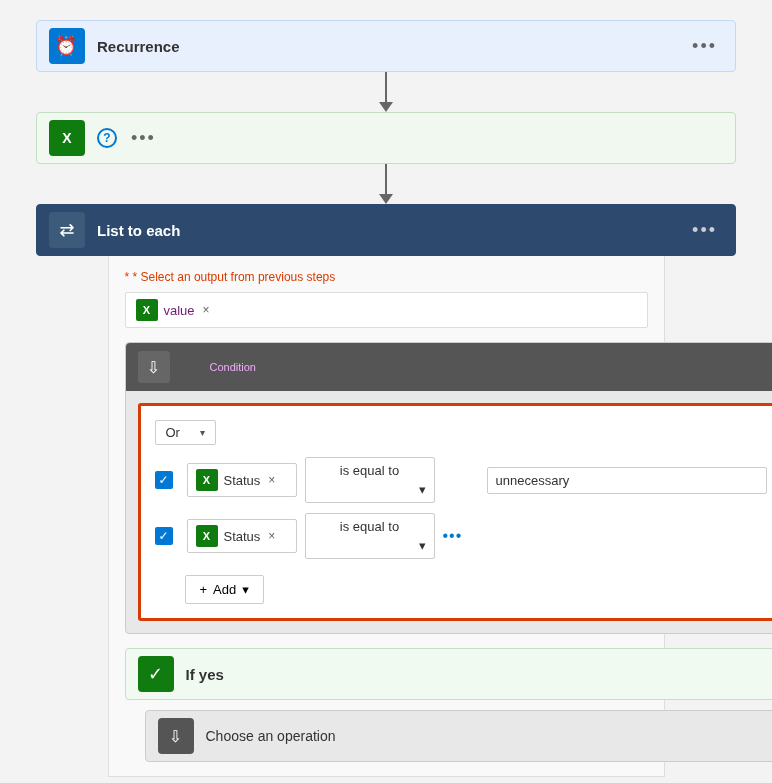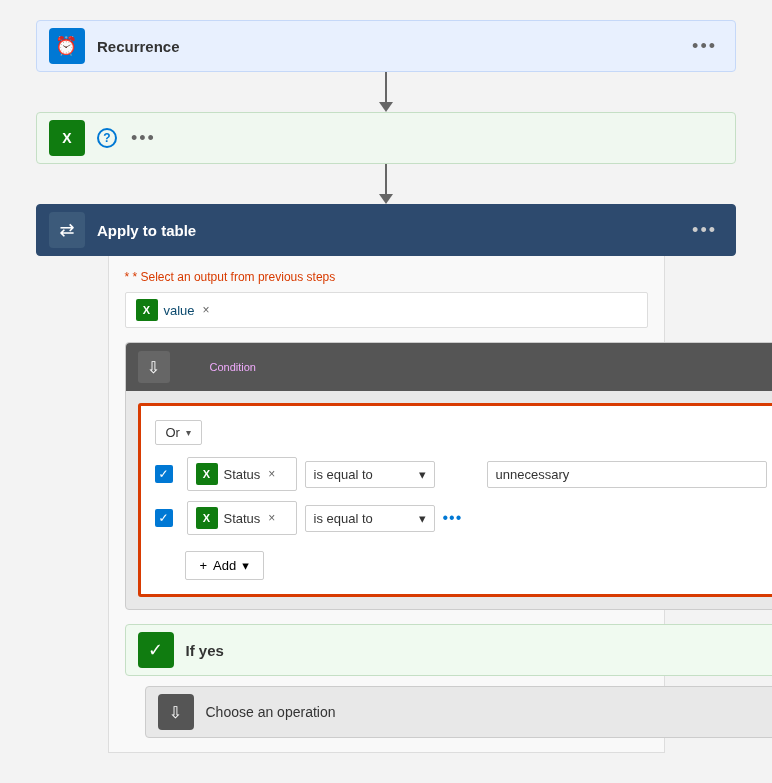--- a/index.html
+++ b/index.html
@@ -167,21 +167,21 @@
       align-items: center;
       justify-content: center;
       color: #fff;
       font-size: 11px;
       font-weight: bold;
       flex-shrink: 0;
     }
 
     .chip-text {
       font-size: 13px;
-      color: #0c4a6e;
+      color: #701a75;
     }
 
     .chip-x {
       color: #666;
       cursor: pointer;
       font-size: 12px;
       margin-left: 2px;
     }
 
     
@@ -225,21 +225,21 @@
       border: 3px solid #d83b01;
       margin: 12px;
       border-radius: 3px;
       background: #fff;
       padding: 14px;
     }
 
     .or-dropdown {
       display: inline-flex;
       align-items: center;
-      gap: 6px;
+      gap: 20px;
       border: 1px solid #ccc;
       border-radius: 2px;
       padding: 4px 10px;
       background: #fff;
       cursor: pointer;
       font-size: 13px;
       margin-bottom: 12px;
     }
 
     .chevron-small {
@@ -283,20 +283,21 @@
       display: flex;
       align-items: center;
       gap: 4px;
       border: 1px solid #ccc;
       border-radius: 2px;
       padding: 5px 8px;
       background: #fff;
       min-width: 130px;
       font-size: 13px;
       cursor: pointer;
+      flex-direction: column;
     }
 
     .value-field {
       border: 1px solid #ccc;
       border-radius: 2px;
       padding: 5px 8px;
       background: #fff;
       min-width: 120px;
       font-size: 13px;
       flex: 1;
@@ -418,21 +419,21 @@
 
   <div class="arrow">
     <div class="arrow-line"></div>
     <div class="arrow-head"></div>
   </div>
 
   <div class="card apply-each">
     <div class="card-icon dark">
       <span class="icon-arrows">⇄</span>
     </div>
-    <span class="card-title">Apply to table</span>
+    <span class="card-title">List to each</span>
     <div class="card-actions">
       <button class="dots-btn">•••</button>
     </div>
   </div>
 
   <div class="apply-each-content">
     <div class="select-label">
       <span>* </span><span>* Select an output from previous steps</span>
     </div>
     <div class="value-chip-row">

